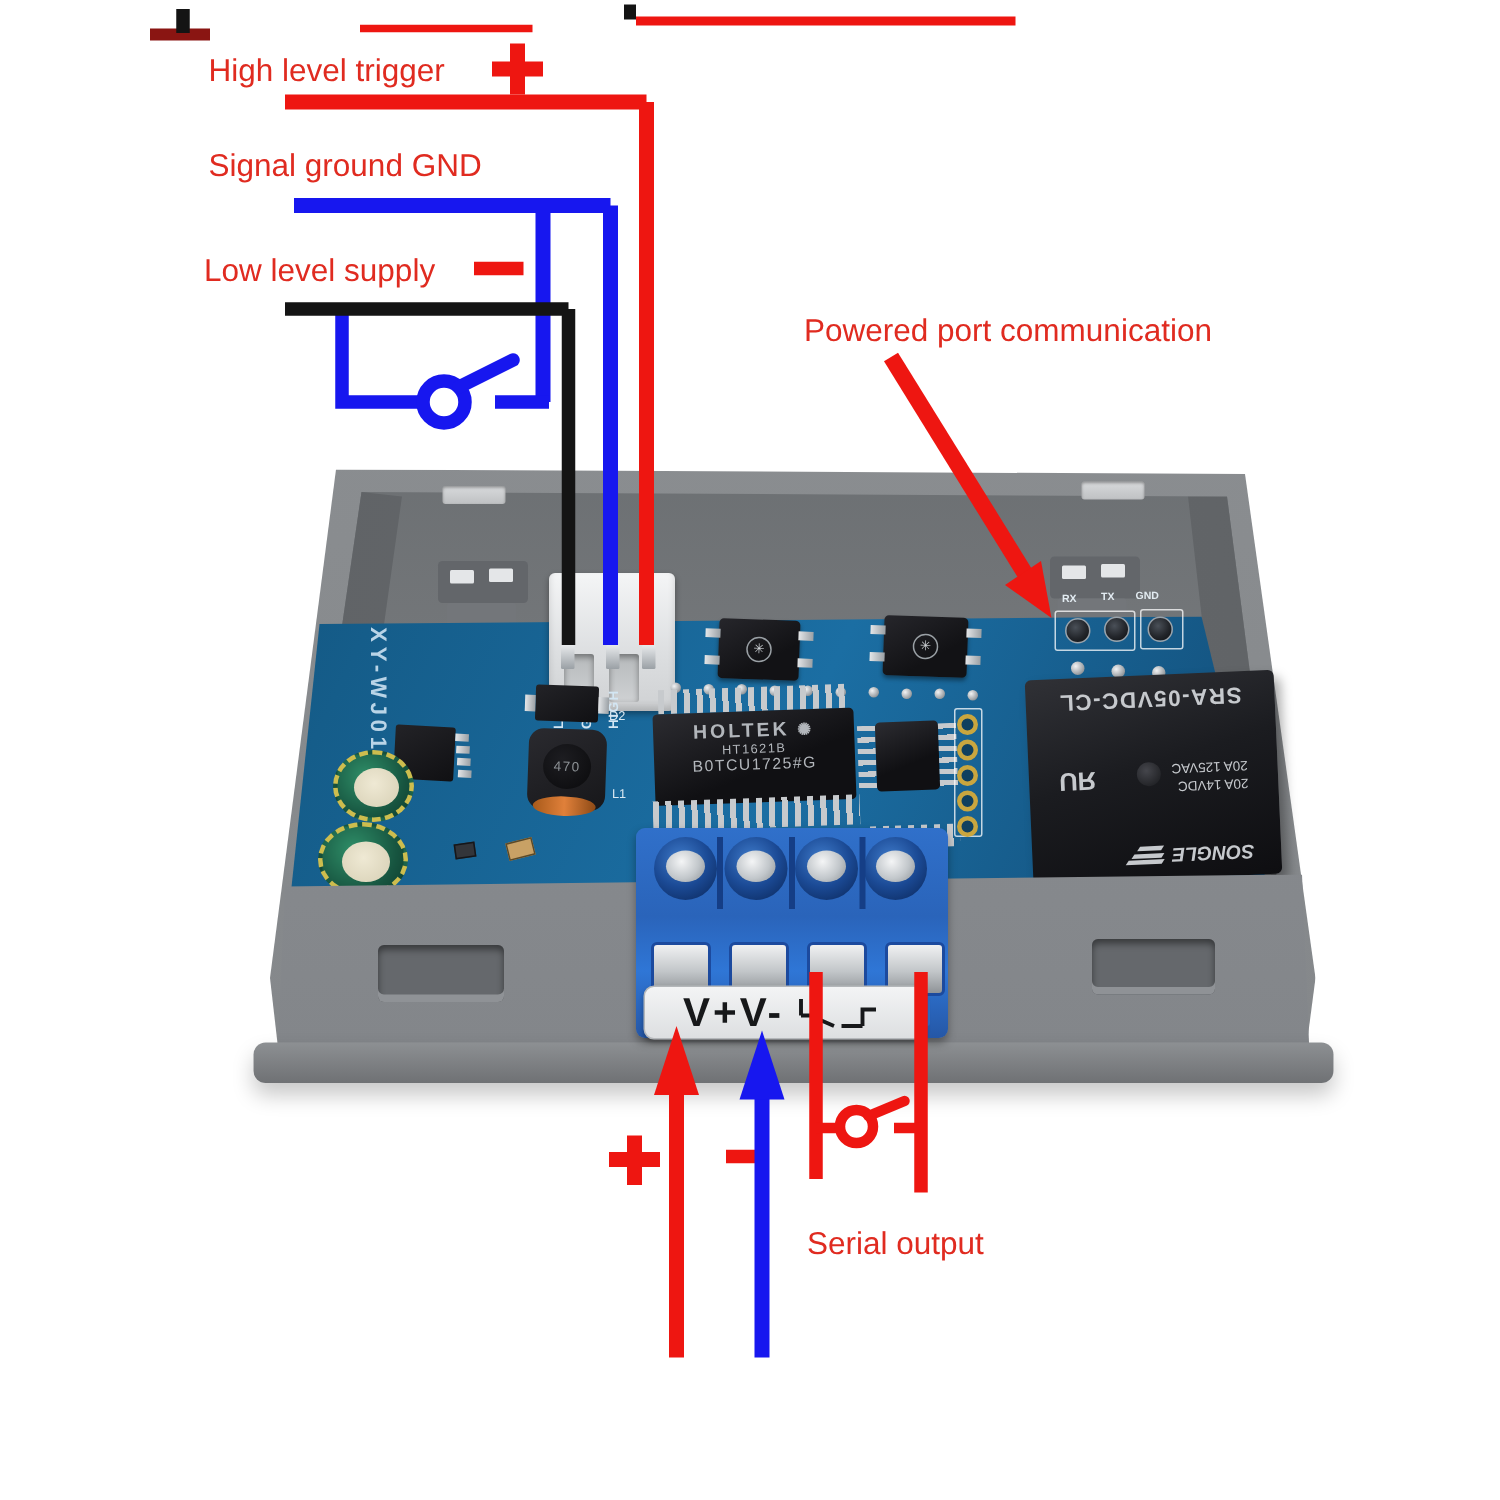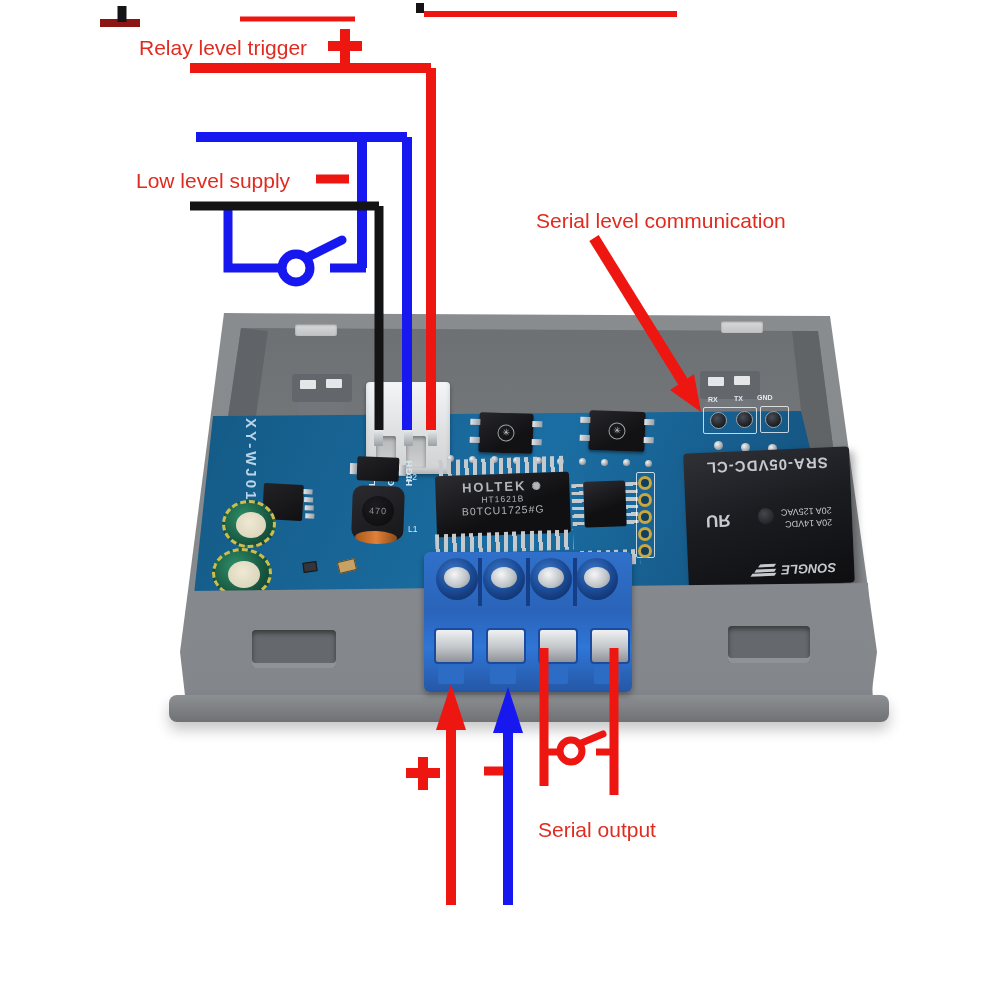--- a/index.html
+++ b/index.html
@@ -251,20 +251,26 @@
       <div class="clamp" style="left:10px;top:76px;width:36px;height:32px;"></div>
       <div class="clamp" style="left:62px;top:76px;width:36px;height:32px;"></div>
       <div class="clamp" style="left:114px;top:76px;width:36px;height:32px;"></div>
       <div class="clamp" style="left:166px;top:76px;width:36px;height:32px;"></div>
       <div class="t-tab" style="left:14px;top:114px;width:26px;height:18px;"></div>
       <div class="t-tab" style="left:66px;top:114px;width:26px;height:18px;"></div>
       <div class="t-tab" style="left:118px;top:114px;width:26px;height:18px;"></div>
       <div class="t-tab" style="left:170px;top:114px;width:26px;height:18px;"></div>
     </div>
 
+    <div class="abs vlabel" style="left:429px;top:657px;width:186px;height:34px;">
+      <span class="vtxt">V+V-</span>
+      <svg width="62" height="24" viewBox="0 0 62 24">
+        <path d="M5,3 V14 M5,14 H11 M11,14 L27,21 M32,21 H46 M46,21 V10 H55" fill="none" stroke="#17181a" stroke-width="2.6"></path>
+      </svg>
+    </div>
   </div>
 
   <svg class="overlay" width="1000" height="1000" viewBox="0 0 1000 1000">
 
     <path d="M100,23 H140" stroke="#8a1512" stroke-width="8"></path>
     <path d="M122,6 V22" stroke="#141414" stroke-width="9"></path>
     <path d="M240,19 H355" stroke="#ee1611" stroke-width="5"></path>
     <path d="M424,14 H677" stroke="#ee1611" stroke-width="6"></path>
     <path d="M420,3 V13" stroke="#141414" stroke-width="8"></path>
 
@@ -307,18 +313,19 @@
     <g>
       <path d="M544,648 V786" stroke="#ee1611" stroke-width="9"></path>
       <path d="M614,648 V795" stroke="#ee1611" stroke-width="9"></path>
       <path d="M544,752 H560" stroke="#ee1611" stroke-width="7"></path>
       <path d="M596,752 H614" stroke="#ee1611" stroke-width="7"></path>
       <circle cx="571" cy="751" r="11" fill="#ffffff" stroke="#ee1611" stroke-width="7"></circle>
       <path d="M579,744 L603,734" stroke="#ee1611" stroke-width="7" stroke-linecap="round"></path>
     </g>
   </svg>
 
-  <div class="ann" style="left:139px;top:36px;">Relay level trigger</div>
+  <div class="ann" style="left:139px;top:36px;">High level trigger</div>
+  <div class="ann" style="left:139px;top:99px;">Signal ground GND</div>
   <div class="ann" style="left:136px;top:169px;">Low level supply</div>
-  <div class="ann" style="left:536px;top:209px;">Serial level communication</div>
+  <div class="ann" style="left:536px;top:209px;">Powered port communication</div>
   <div class="ann" style="left:538px;top:818px;">Serial output</div>
 
 </div>
 
 </body></html>

